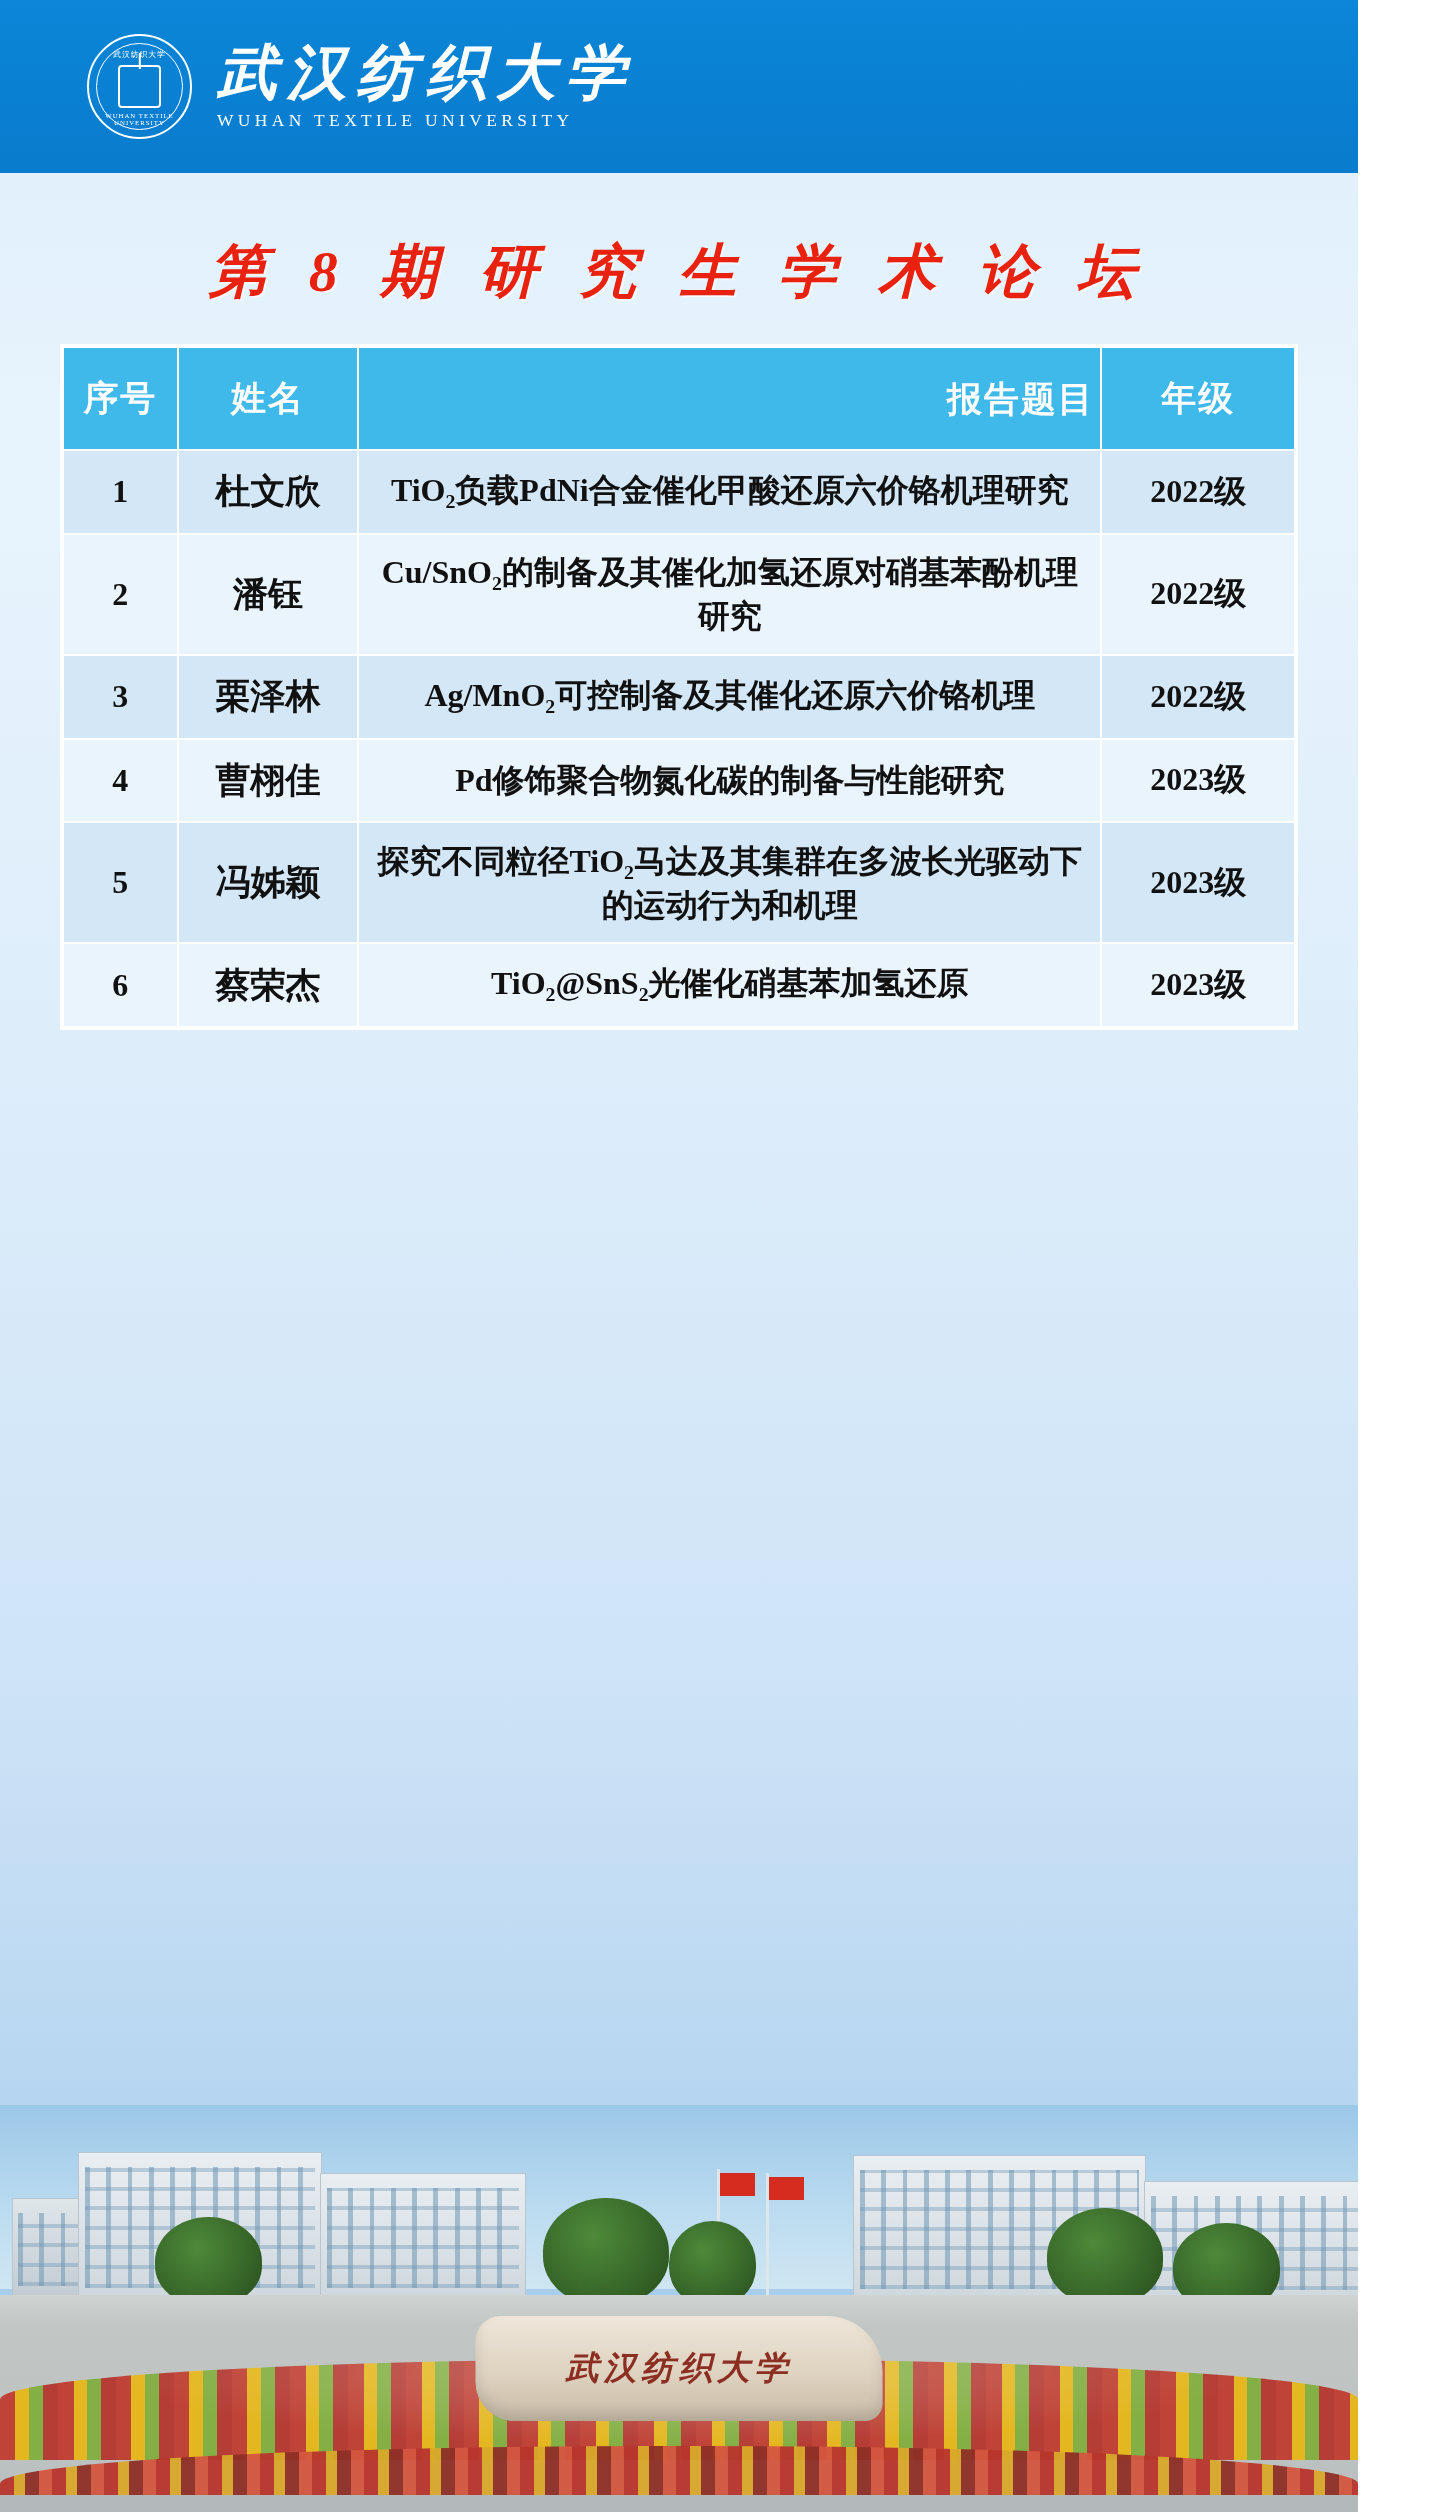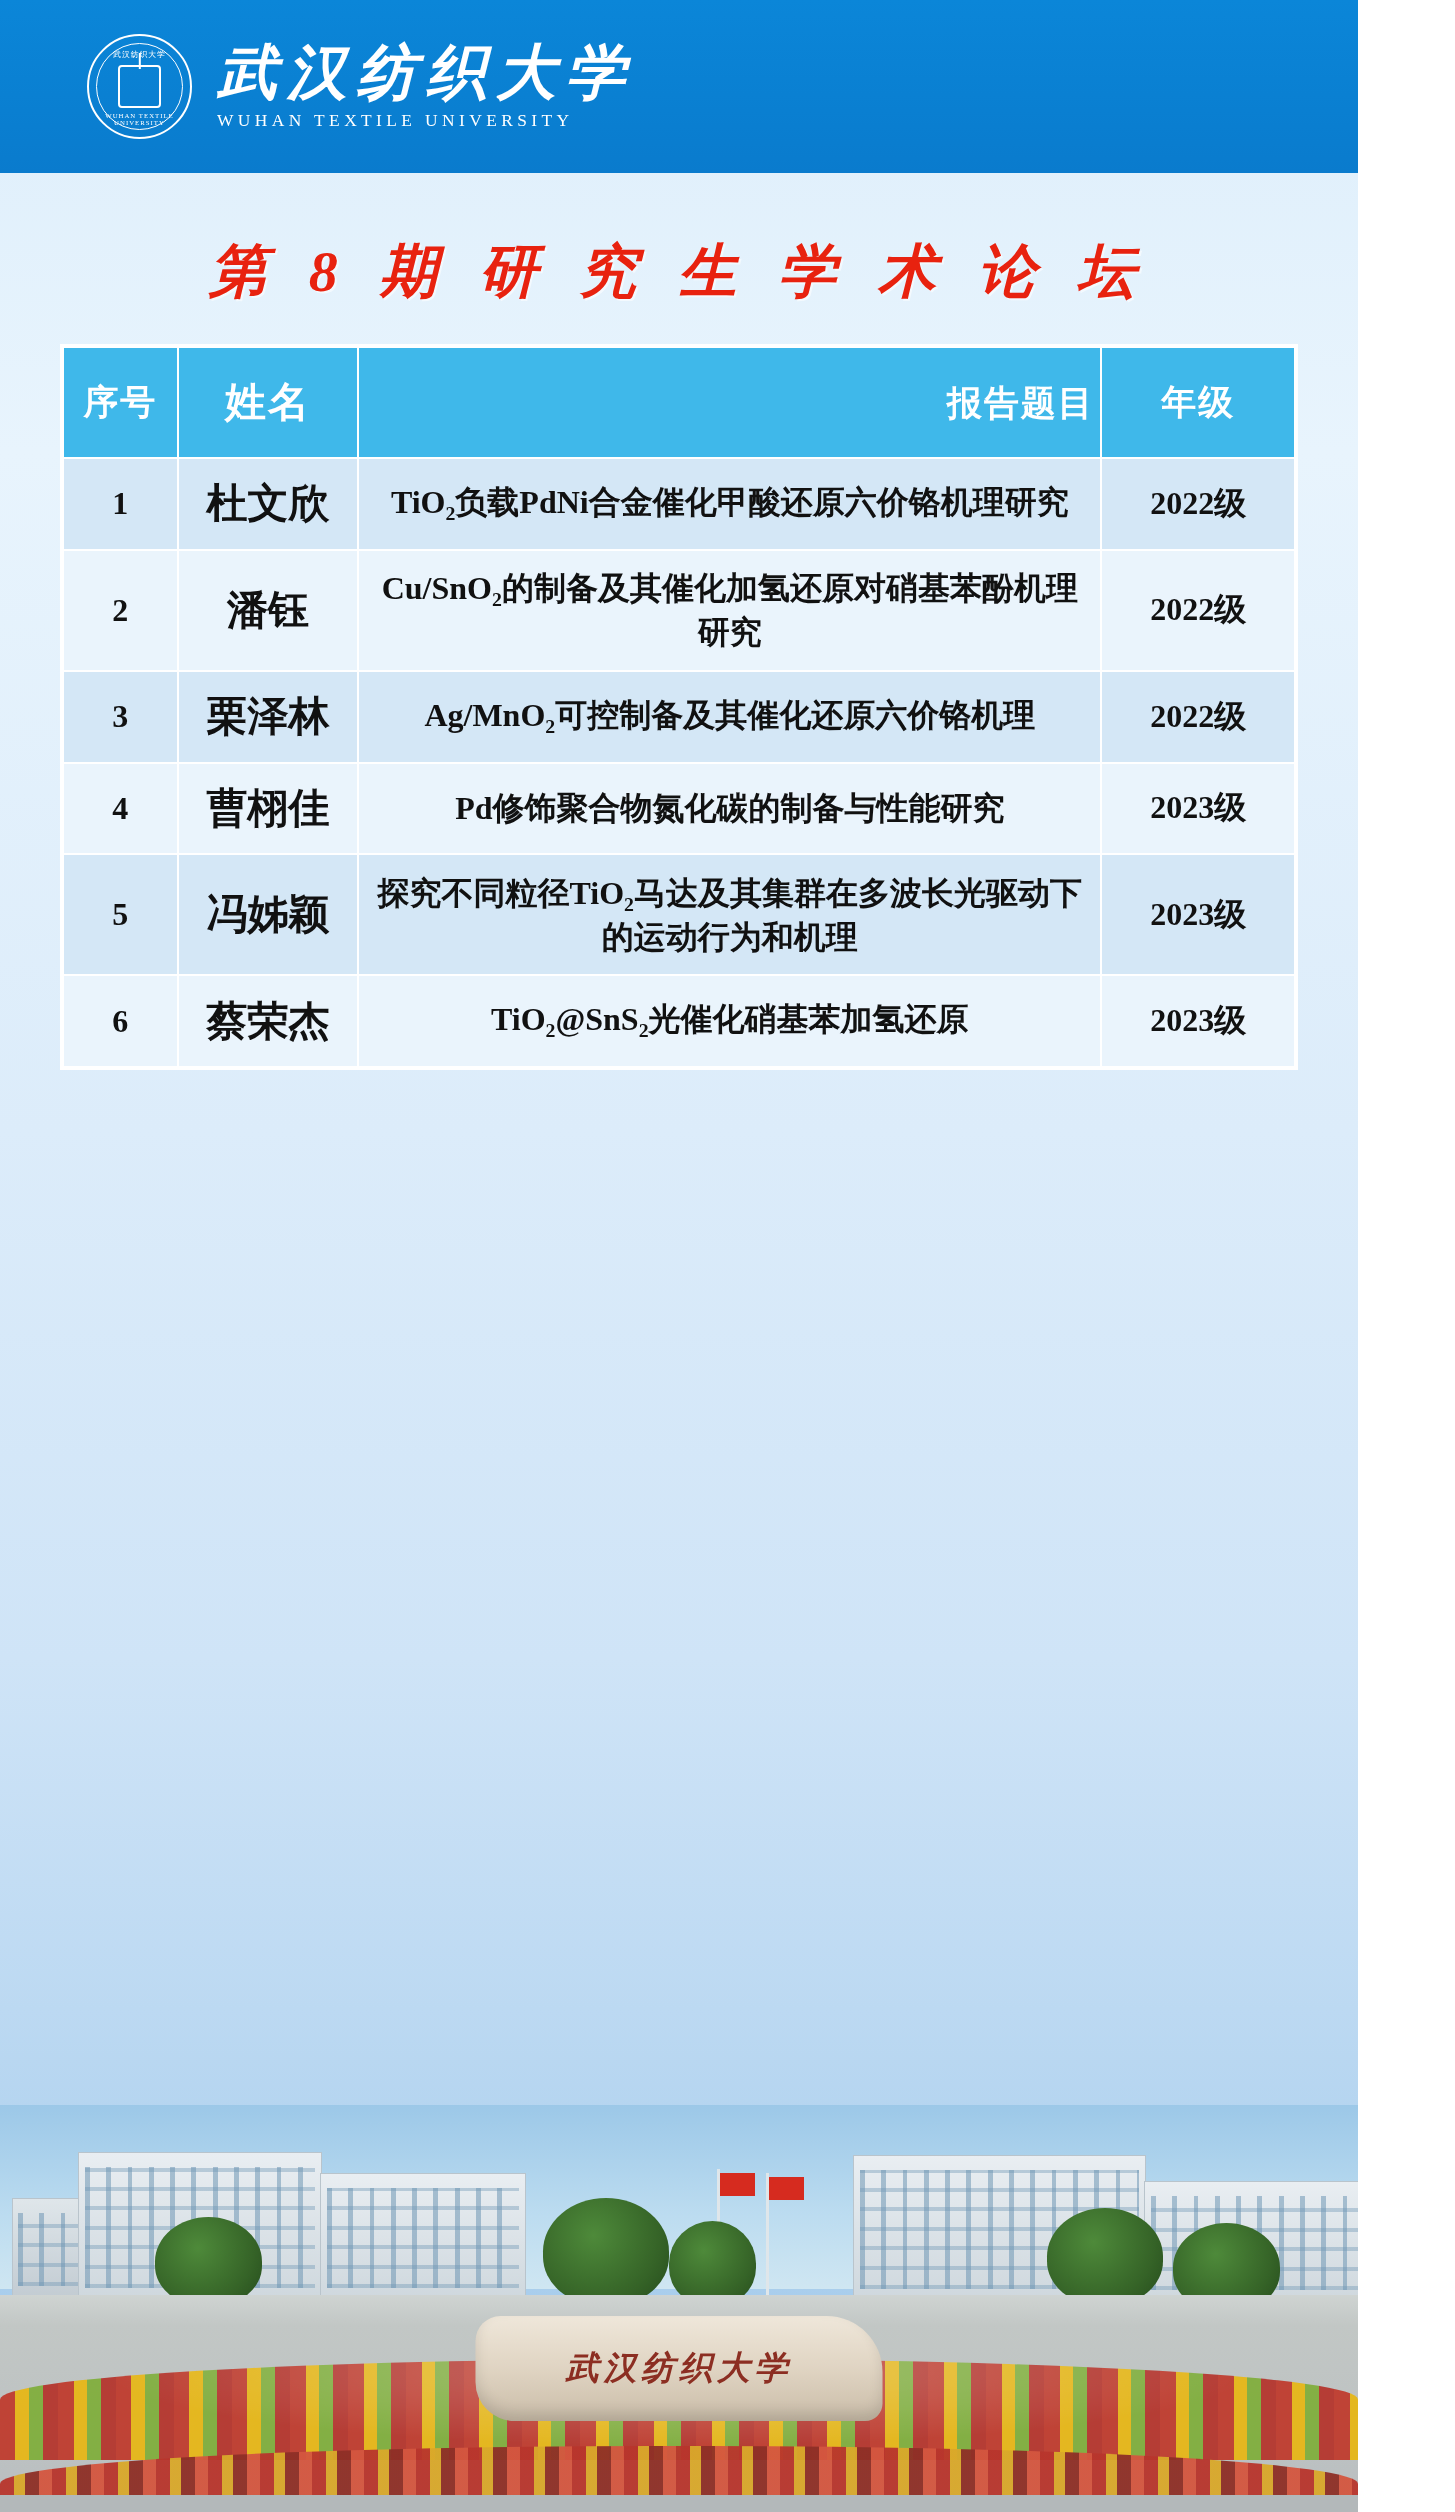--- a/index.html
+++ b/index.html
@@ -165,21 +165,21 @@
     font-size: 32px;
     color: #111111;
     font-family: "Liberation Serif", serif;
     font-weight: bold;
     vertical-align: middle;
   }
   tbody tr:nth-child(odd) td { background: #d4e7f6; }
   tbody tr:nth-child(even) td { background: #eaf4fc; }
 
   .col-idx { width: 101px; text-align: center; }
-  .col-name { width: 167px; text-align: center; font-size: 41px; }
+  .col-name { width: 167px; text-align: center; font-size: 35px; }
   .col-title { text-align: center; line-height: 1.25; }
   .col-grade { width: 180px; text-align: center; }
 
   sub { font-size: 0.62em; vertical-align: sub; }
 
   
   .photo {
     position: absolute;
     left: 0; right: 0; bottom: 0;
     height: 407px;

